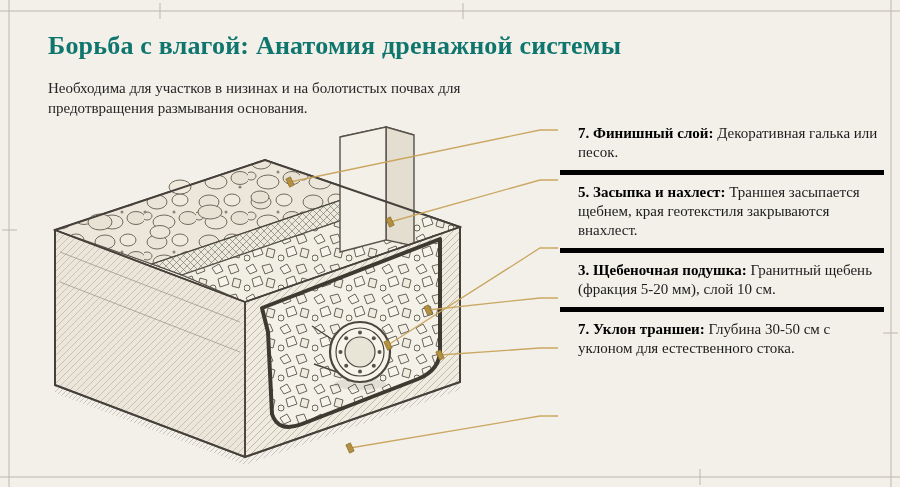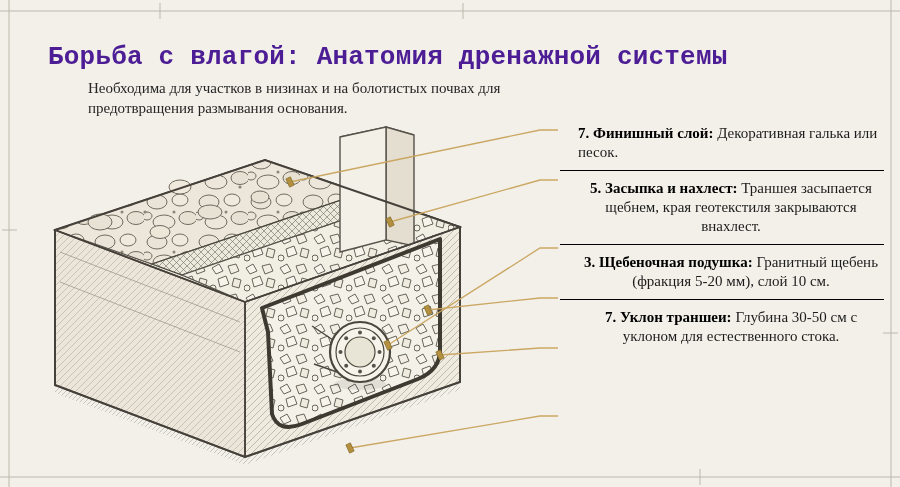--- a/index.html
+++ b/index.html
@@ -1,32 +1,32 @@
 <!DOCTYPE html>
 <html><head>
 <meta charset="utf-8">
 <style>
   html,body{margin:0;padding:0;background:#e9e6de;}
   .stage{
     position:relative;width:900px;height:487px;overflow:hidden;
     background:#f2f0e9;font-family:"Liberation Serif",serif;color:#141414;
   }
   .page-title{
-    position:absolute;left:48px;top:43px;width:720px;
-    font-family:Liberation Mono, monospace;font-weight:700;
-    font-size:26px;line-height:1.15;color:#4c1d95;letter-spacing:.2px;
+    position:absolute;left:48px;top:31px;width:720px;
+    font-family:Liberation Serif, serif;font-weight:700;
+    font-size:26px;line-height:1.15;color:#0f766e;letter-spacing:.2px;
   }
   .page-subtitle{
     position:absolute;left:48px;top:78px;width:470px;
-    font-size:15px;line-height:1.35;color:#262626;margin-left:40px;
+    font-size:15px;line-height:1.35;color:#262626;
   }
   .diagram{position:absolute;left:40px;top:112px;width:500px;height:360px;}
   .legend{position:absolute;left:560px;top:116px;width:324px;}
   .legend-item{padding:8px 0 8px 18px;font-size:15px;line-height:1.27;}
-  .legend-item + .legend-item{border-top:1px solid #000000;text-align:center;}
+  .legend-item + .legend-item{border-top:5px solid #000000;}
   .legend-item .lbl{font-weight:700;color:#000;}
   .legend-item .txt{color:#1c1c1c;}
   .overlay{position:absolute;left:0;top:0;pointer-events:none;}
 </style>
 </head>
 <body>
 
 <div class="stage">
 
   <div class="diagram">

